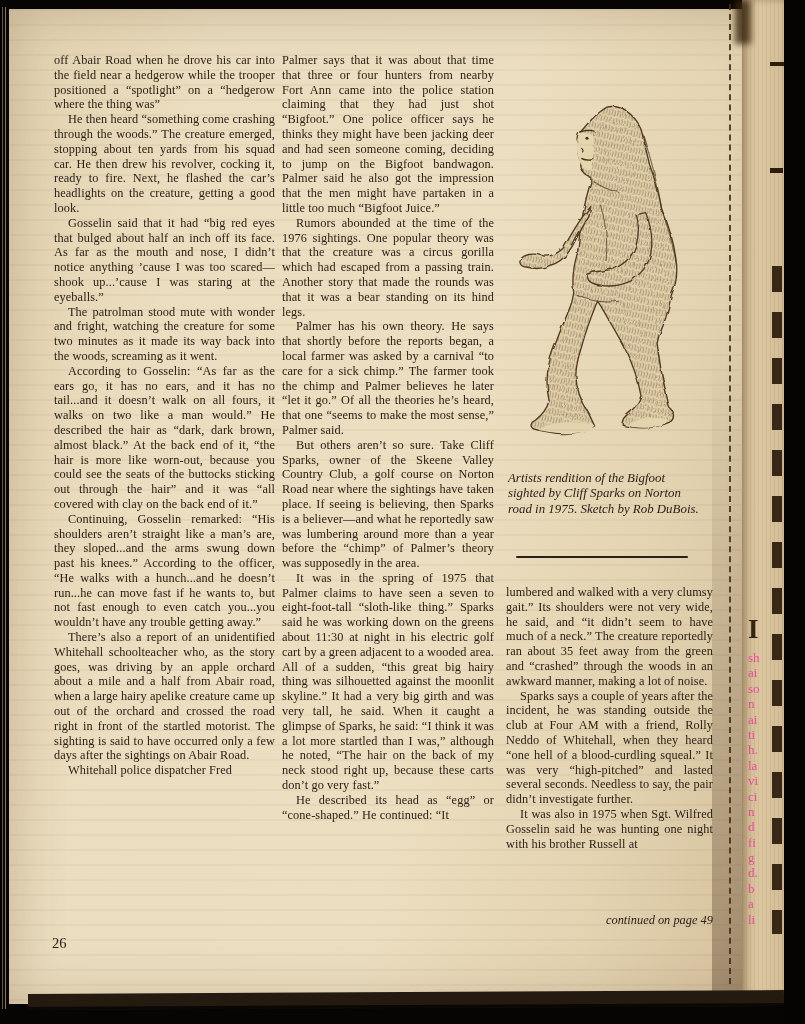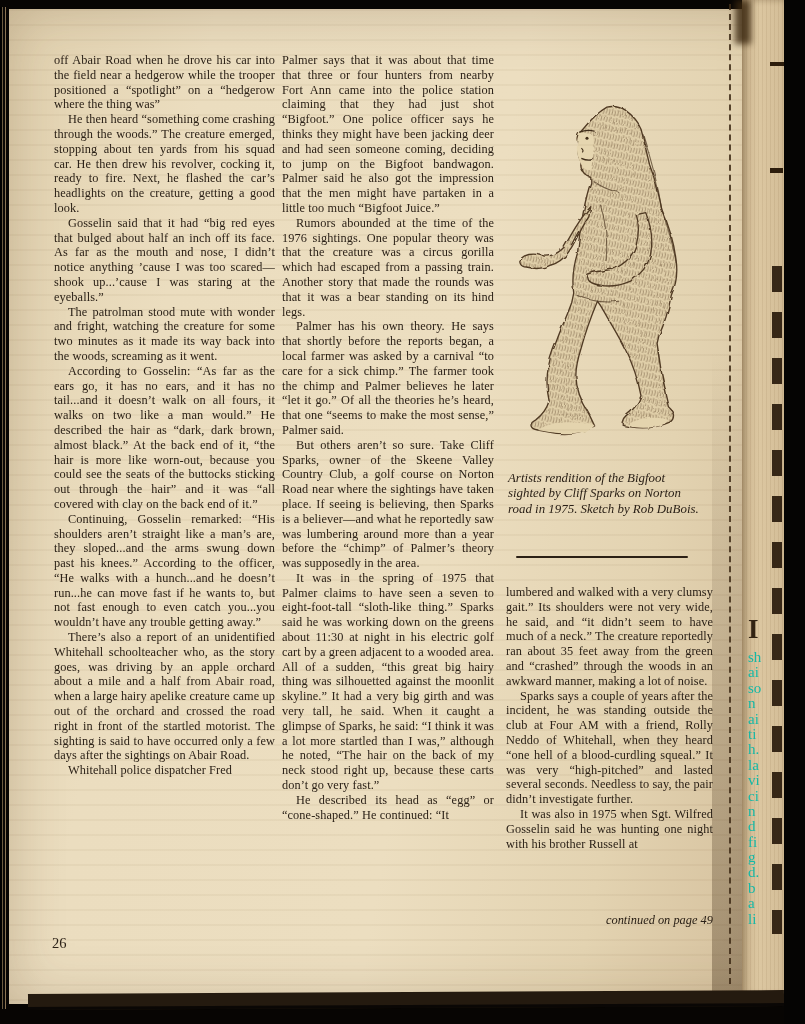--- a/index.html
+++ b/index.html
@@ -42,22 +42,22 @@
           border-left:2.5px dashed #3e2b16;opacity:.85;filter:blur(.3px);}
   .gutter-shade{position:absolute;left:712px;top:0;width:40px;height:995px;pointer-events:none;
           background:linear-gradient(to bottom,rgba(60,40,18,0) 35%,rgba(60,40,18,.35) 100%);}
   .strip{position:absolute;left:742px;top:0;width:42px;height:995px;
          background:linear-gradient(to right,#cbb48e,#dcc7a1 40%,#d3bd97);
          box-shadow:inset 3px 0 6px rgba(70,45,20,.35);}
   .strip::after{content:"";position:absolute;inset:0;
          background:repeating-linear-gradient(to right,rgba(120,90,50,.10) 0 1px,rgba(0,0,0,0) 1px 4px);}
   .edge-dropcap{position:absolute;left:748px;top:614px;font-size:27px;font-weight:bold;
          color:#332414;line-height:30px;filter:blur(.3px);}
-  .edge-letters{position:absolute;left:748px;top:650px;width:30px;font-size:15px;
-         line-height:15.4px;color:#14b8a6;filter:blur(.3px);overflow:hidden;}
+  .edge-letters{position:absolute;left:748px;top:650px;width:30px;font-size:13px;
+         line-height:15.4px;color:#ec4899;filter:blur(.3px);overflow:hidden;}
   .edge-letters span{display:block;height:15.4px;overflow:hidden;white-space:nowrap;}
   .blob-col{position:absolute;left:772px;top:266px;width:10px;height:668px;filter:blur(.6px);
          background:repeating-linear-gradient(to bottom,rgba(38,23,9,.9) 0 26px,rgba(38,23,9,0) 26px 46px);}
   .tick1{position:absolute;left:770px;top:62px;width:14px;height:4px;background:#2d1d0c;filter:blur(.4px);}
   .tick2{position:absolute;left:770px;top:168px;width:13px;height:5px;background:#2d1d0c;filter:blur(.4px);}
   .smudge-top{position:absolute;left:735px;top:0;width:16px;height:44px;background:#3a270f;
          filter:blur(3px);opacity:.8;}
   .left-edge{position:absolute;left:0;top:7px;width:9px;height:1002px;
          background:linear-gradient(to right,#000 0 2px,#6b5a3f 2px 3px,#0a0806 3px 5px,#8a7352 5px 6px,#070503 6px 9px);}
   .bottom-band{position:absolute;left:28px;top:992px;width:756px;height:13px;background:#241a0f;

